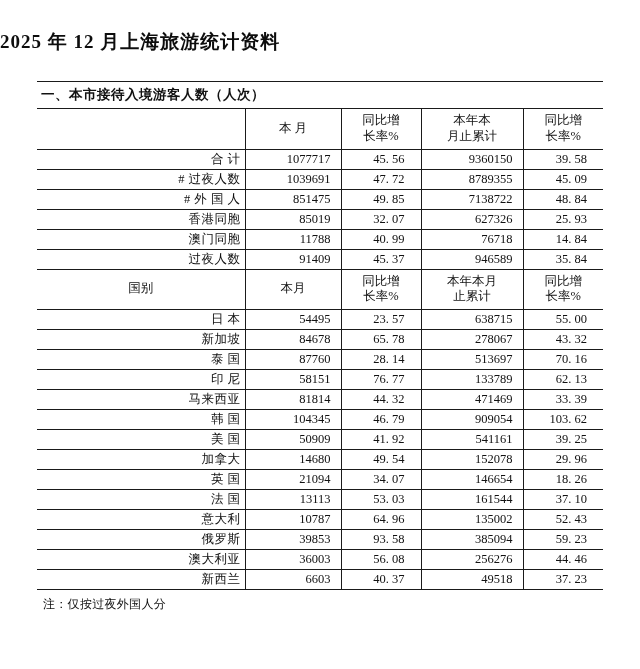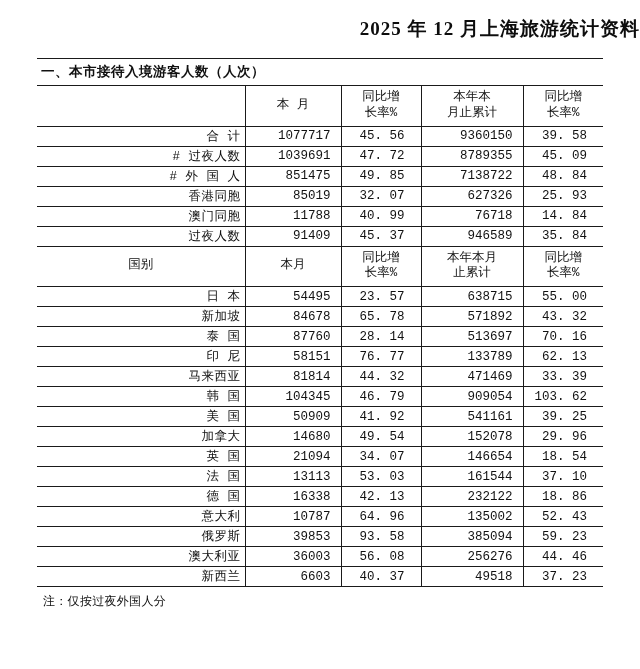--- a/index.html
+++ b/index.html
@@ -15,32 +15,31 @@
     overflow: hidden;
   }
   .page {
     width: 640px;
     height: 669px;
     position: relative;
     box-sizing: border-box;
     padding: 0 0;
   }
   .doc-title {
-    text-align: right;
+    text-align: left;
     font-size: 19px;
     font-weight: bold;
     letter-spacing: 1px;
-    padding-top: 16px;
+    padding-top: 29px;
     padding-bottom: 13px;
     color: #0d0d0d;
   }
   .content {
     width: 566px;
-    margin: 3px auto;
-    font-family: Liberation Mono, monospace;
+    margin: 13px auto;
   }
   .section-head {
     font-size: 13.5px;
     font-weight: bold;
     padding: 4px 0 4px 4px;
     border-top: 1.6px solid #1a1a1a;
     border-bottom: 1.1px solid #1a1a1a;
     letter-spacing: 0.5px;
   }
   table {
@@ -216,21 +215,21 @@
           <td class="cell-name">日    本</td>
           <td class="cell-num">54495</td>
           <td class="cell-num-c">23. 57</td>
           <td class="cell-num">638715</td>
           <td class="cell-num-c">55. 00</td>
         </tr>
         <tr>
           <td class="cell-name">新加坡</td>
           <td class="cell-num">84678</td>
           <td class="cell-num-c">65. 78</td>
-          <td class="cell-num">571892</td>
+          <td class="cell-num">278067</td>
           <td class="cell-num-c">43. 32</td>
         </tr>
         <tr>
           <td class="cell-name">泰    国</td>
           <td class="cell-num">87760</td>
           <td class="cell-num-c">28. 14</td>
           <td class="cell-num">513697</td>
           <td class="cell-num-c">70. 16</td>
         </tr>
         <tr>
@@ -266,37 +265,30 @@
           <td class="cell-num">14680</td>
           <td class="cell-num-c">49. 54</td>
           <td class="cell-num">152078</td>
           <td class="cell-num-c">29. 96</td>
         </tr>
         <tr>
           <td class="cell-name">英    国</td>
           <td class="cell-num">21094</td>
           <td class="cell-num-c">34. 07</td>
           <td class="cell-num">146654</td>
-          <td class="cell-num-c">18. 54</td>
+          <td class="cell-num-c">18. 26</td>
         </tr>
         <tr>
           <td class="cell-name">法    国</td>
           <td class="cell-num">13113</td>
           <td class="cell-num-c">53. 03</td>
           <td class="cell-num">161544</td>
           <td class="cell-num-c">37. 10</td>
         </tr>
         <tr>
-          <td class="cell-name">德    国</td>
-          <td class="cell-num">16338</td>
-          <td class="cell-num-c">42. 13</td>
-          <td class="cell-num">232122</td>
-          <td class="cell-num-c">18. 86</td>
-        </tr>
-        <tr>
           <td class="cell-name">意大利</td>
           <td class="cell-num">10787</td>
           <td class="cell-num-c">64. 96</td>
           <td class="cell-num">135002</td>
           <td class="cell-num-c">52. 43</td>
         </tr>
         <tr>
           <td class="cell-name">俄罗斯</td>
           <td class="cell-num">39853</td>
           <td class="cell-num-c">93. 58</td>

